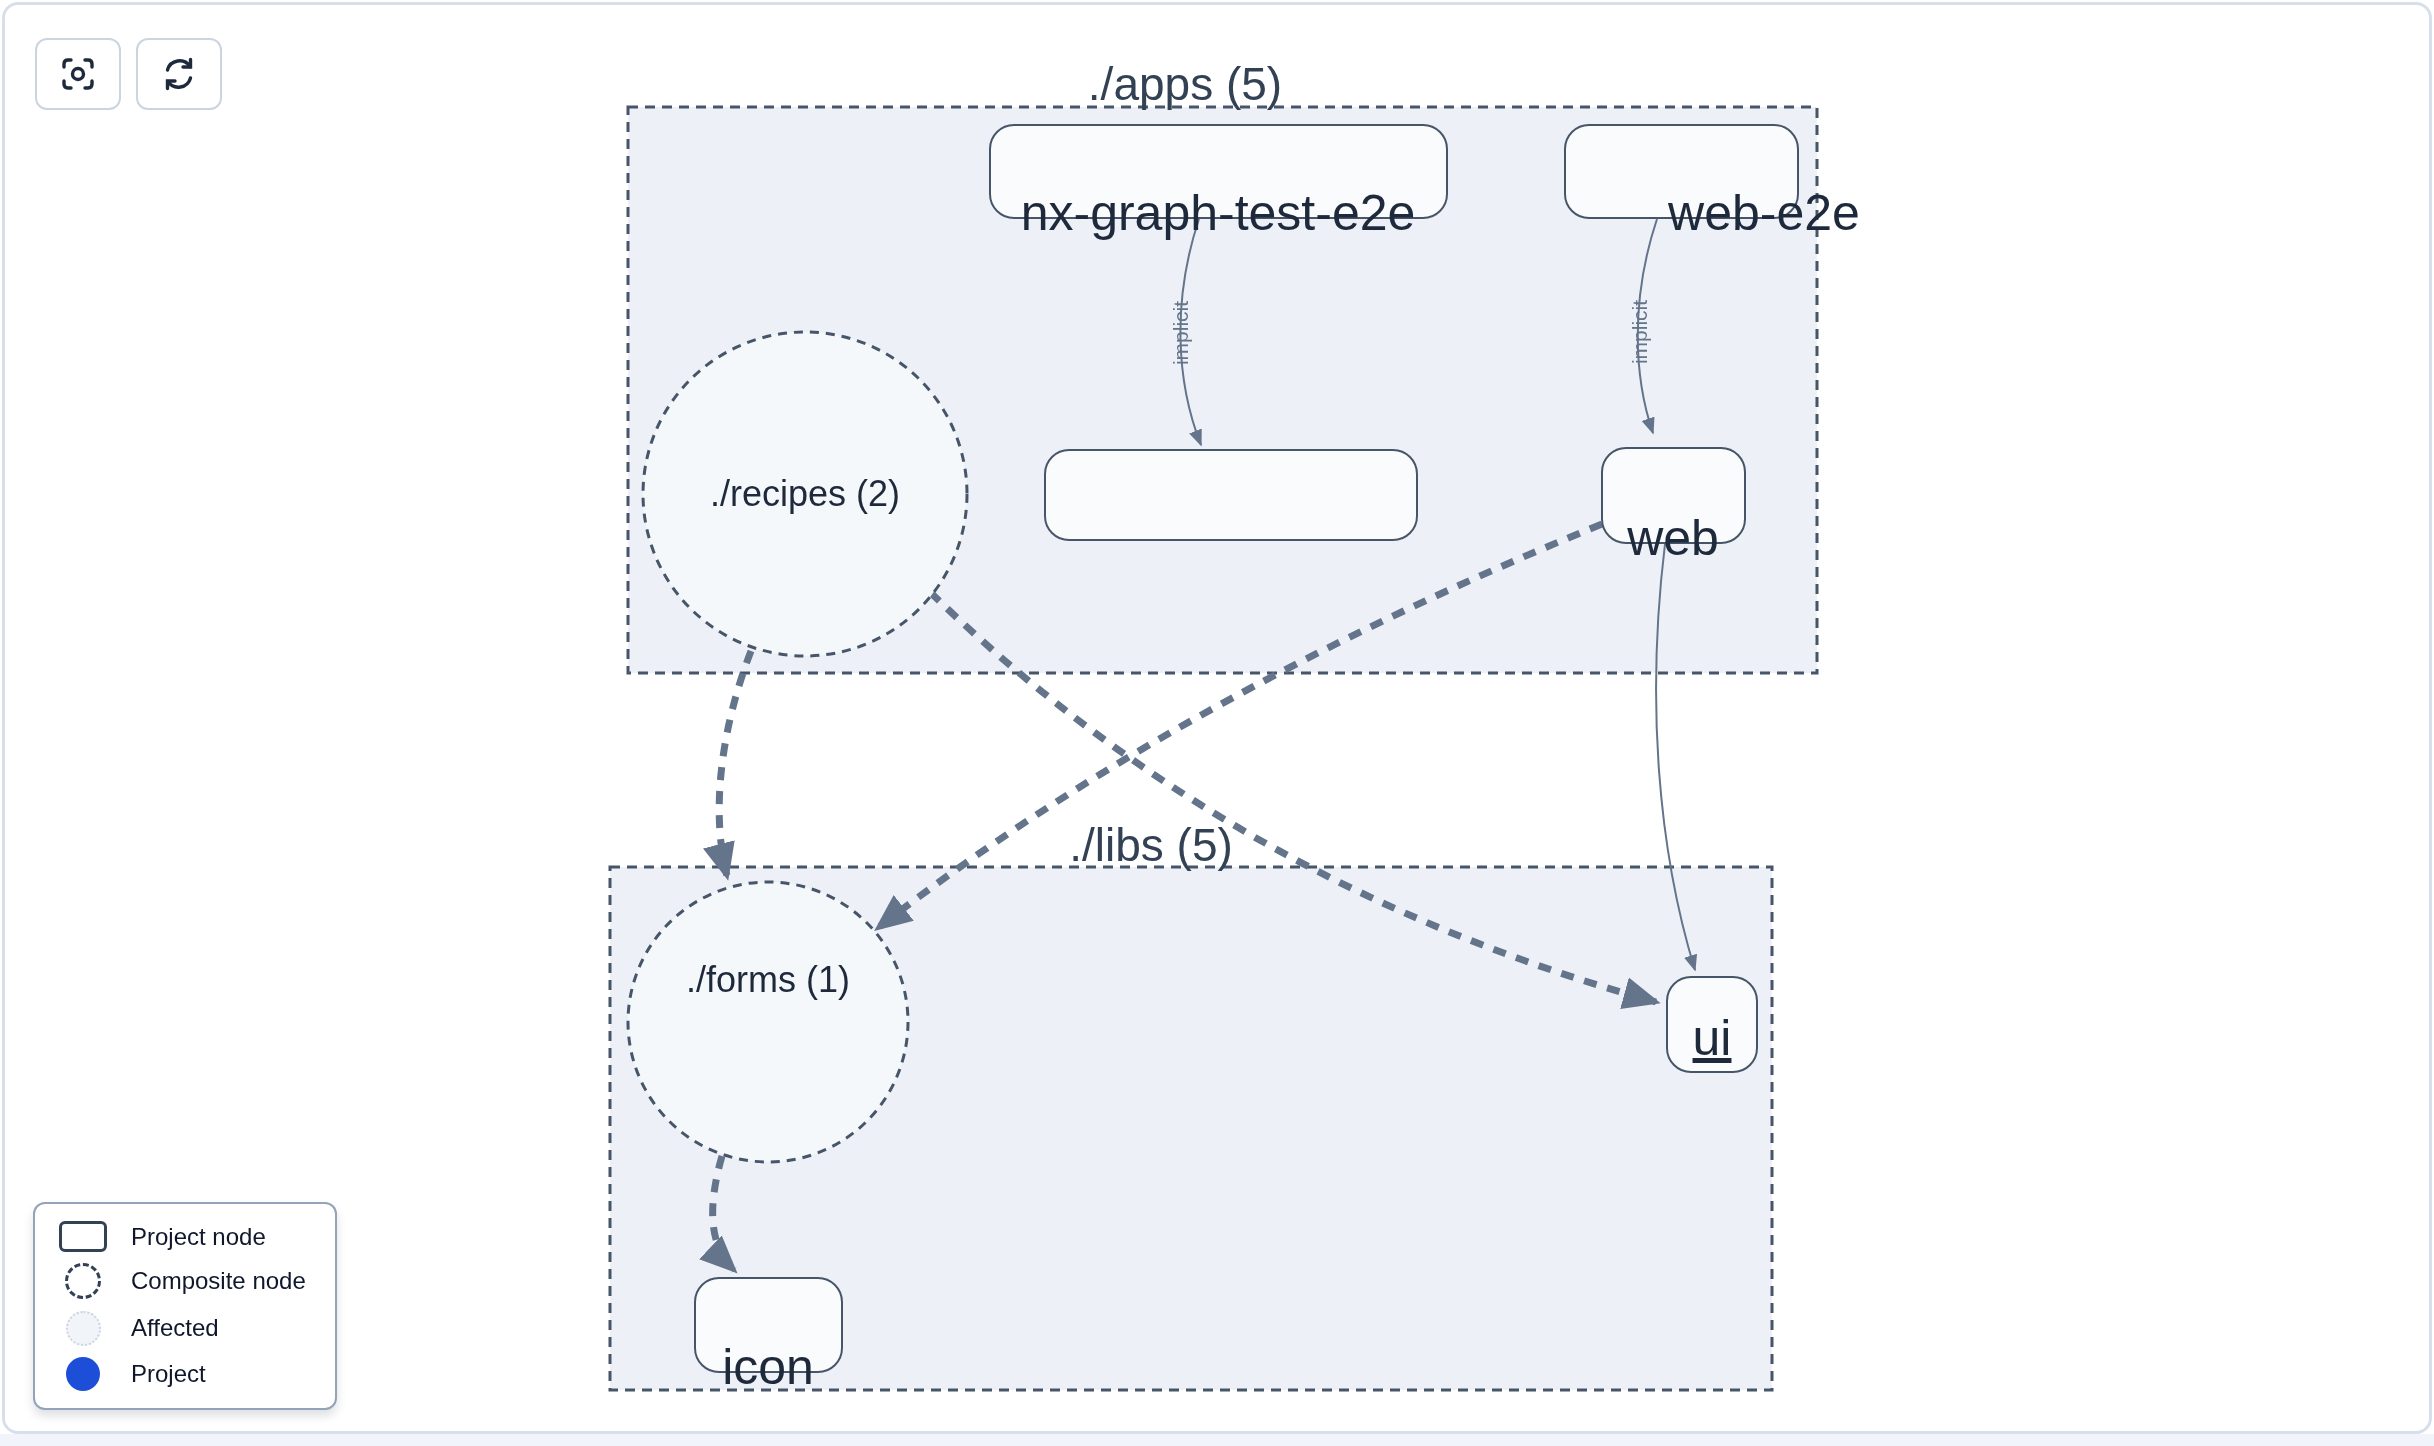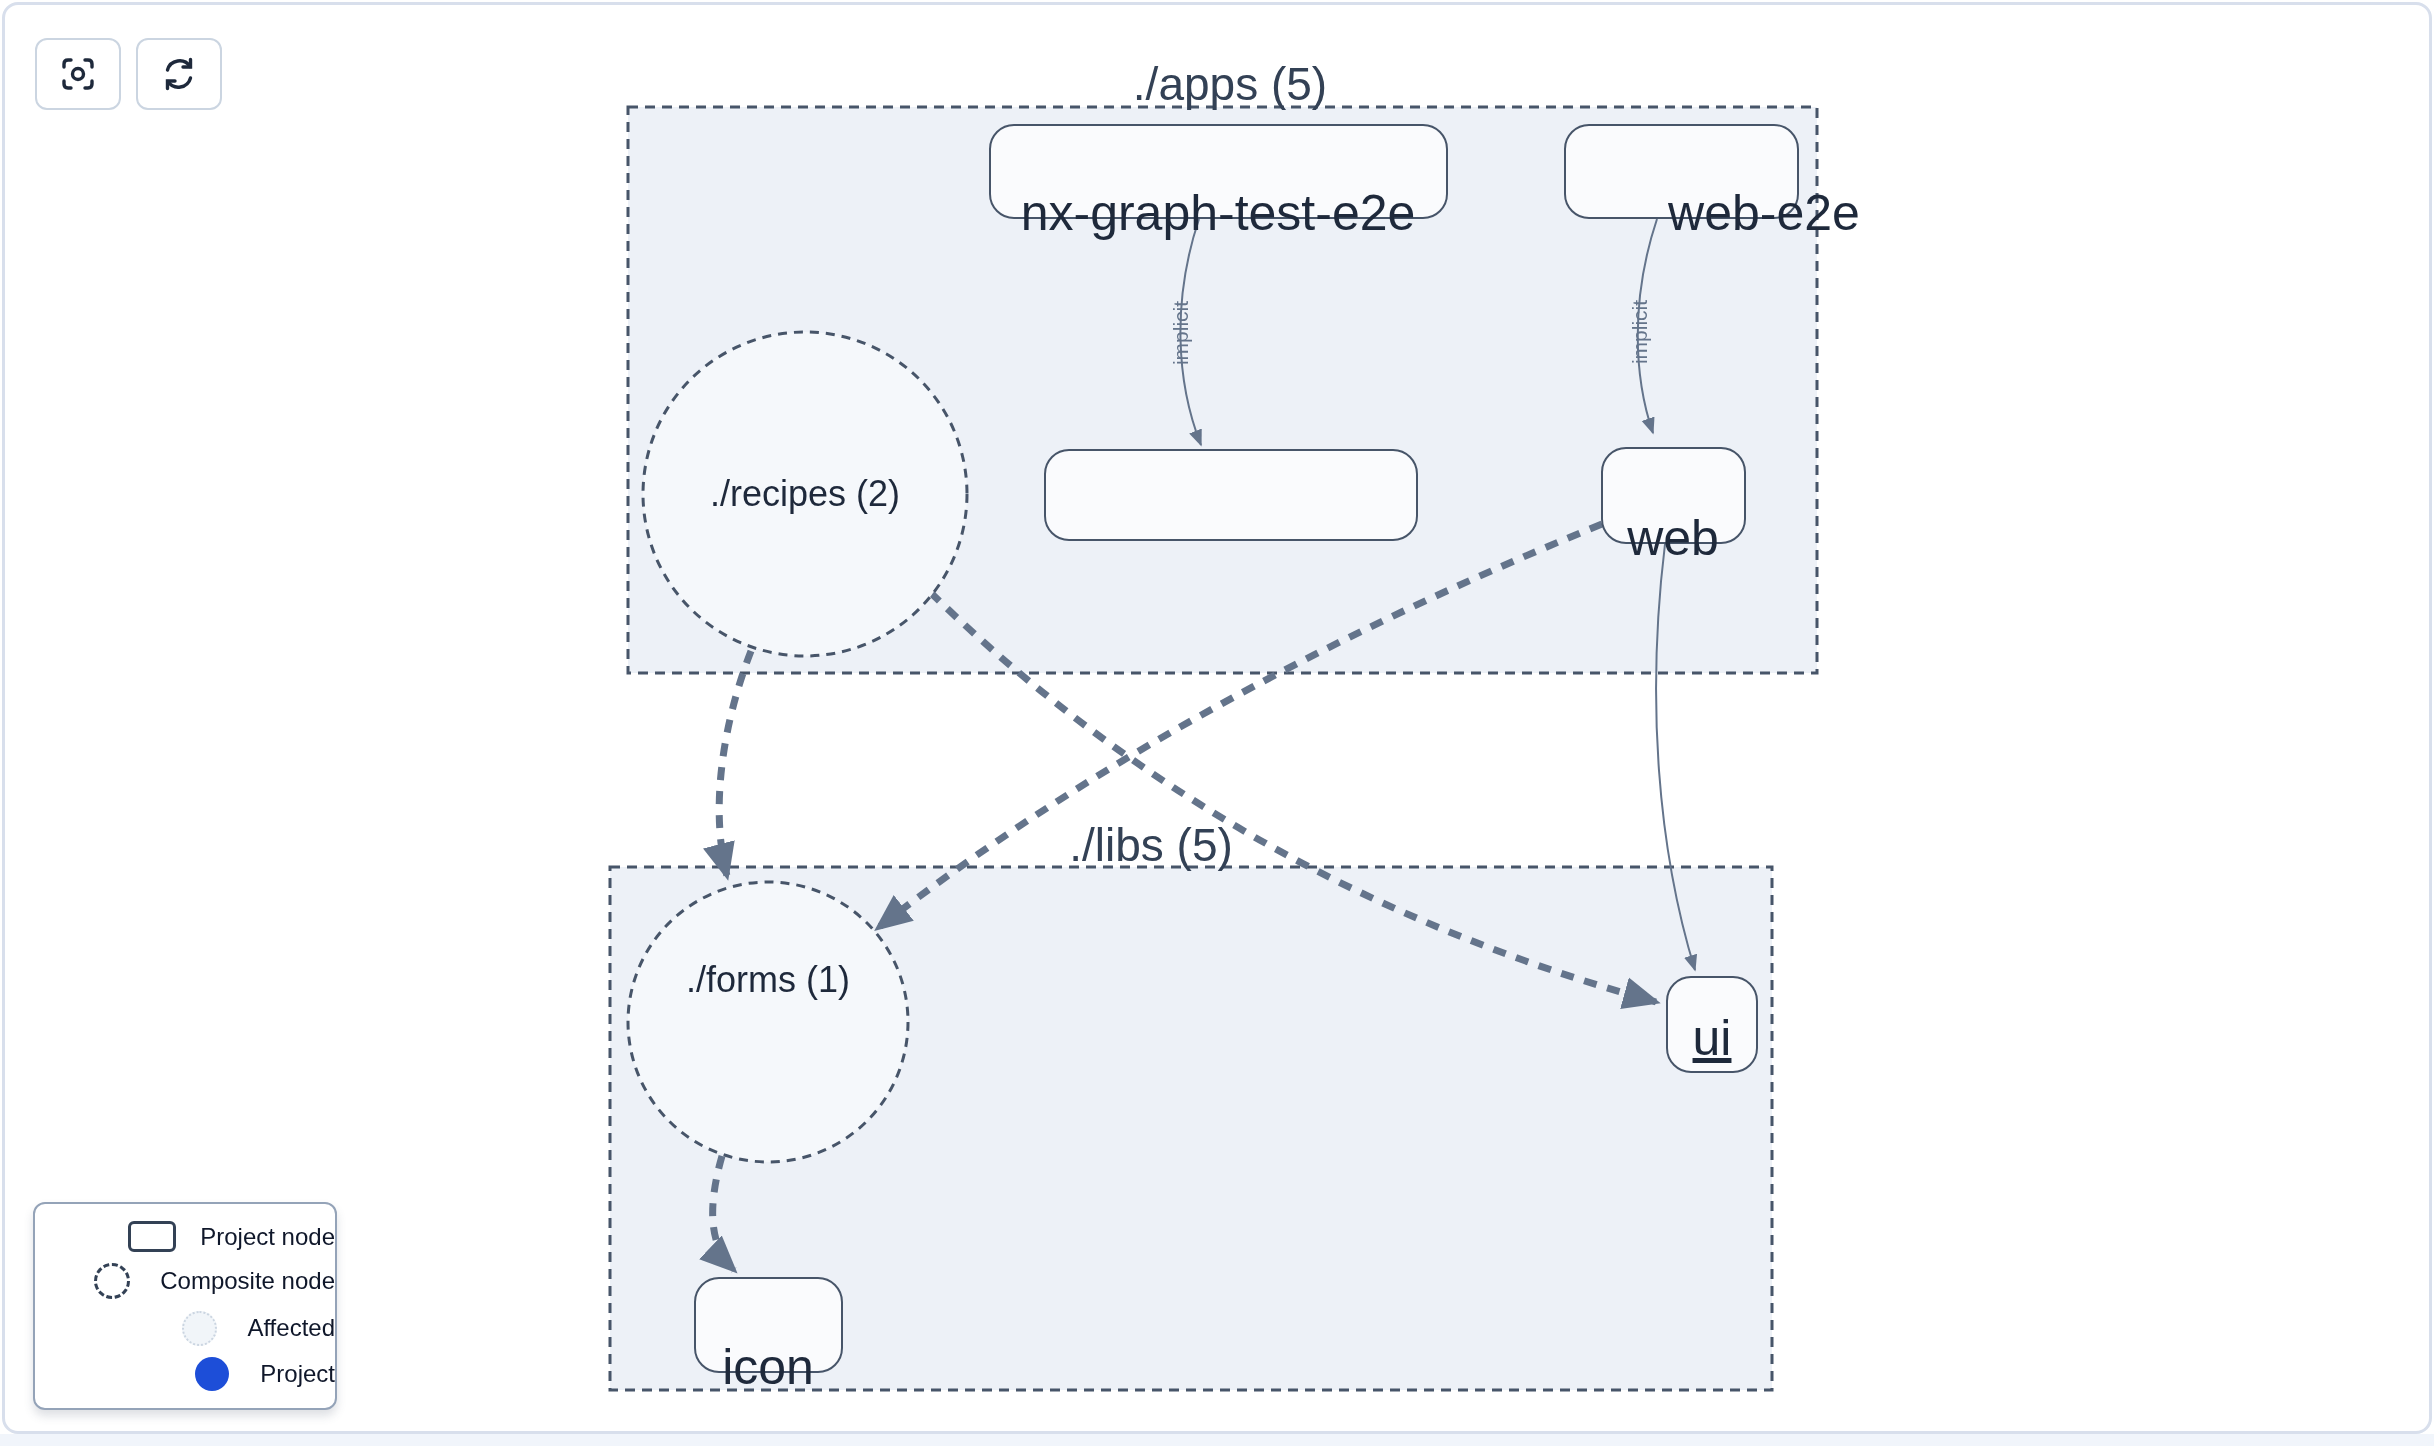--- a/index.html
+++ b/index.html
@@ -31,21 +31,20 @@
     display:flex;align-items:center;justify-content:center;cursor:pointer;
   }
   .tool-btn svg{display:block;}
   
   .legend{
     position:absolute;left:33px;top:1202px;width:304px;height:208px;background:#fff;
     border:2px solid #94a3b8;border-radius:12px;z-index:10;
     box-shadow:0 6px 10px rgba(71,85,105,.18);
     display:flex;flex-direction:column;justify-content:space-evenly;padding:6px 0;
     box-sizing:border-box;
-    align-items:flex-end;
   }
   .legend-row{display:flex;align-items:center;gap:24px;padding-left:24px;}
   .swatch-col{width:48px;display:flex;align-items:center;justify-content:center;}
   .legend-label{font-size:24px;color:#0f172a;}
   .sw-project{width:42px;height:25px;border:3px solid #334155;border-radius:6px;background:#fff;}
   .sw-composite{width:30px;height:30px;border:3px dashed #334155;border-radius:50%;background:#fff;}
   .sw-affected{width:31px;height:31px;border:2px dotted #cbd5e1;border-radius:50%;background:#f1f5f9;}
   .sw-touched{width:34px;height:34px;border-radius:50%;background:#1d4ed8;}
 </style>
 </head>
@@ -79,21 +78,21 @@
     <circle class="composite-circle" cx="768" cy="1022" r="140"></circle>
 
     <rect class="node-rect" x="990" y="125" width="457" height="93" rx="24"></rect>
     <rect class="node-rect" x="1565" y="125" width="233" height="93" rx="24"></rect>
     <rect class="node-rect" x="1045" y="450" width="372" height="90" rx="24"></rect>
     <rect class="node-rect" x="1602" y="448" width="143" height="95" rx="24"></rect>
     <rect class="node-rect" x="1667" y="977" width="90" height="95" rx="24"></rect>
     <rect class="node-rect" x="695" y="1278" width="147" height="94" rx="24"></rect>
   </svg>
 
-  <div class="lbl group-label" style="left:1230px;top:84px;">./apps (5)</div>
+  <div class="lbl group-label" style="left:1185px;top:84px;">./apps (5)</div>
   <div class="lbl group-label" style="left:1151px;top:845px;">./libs (5)</div>
 
   <div class="lbl circle-label" style="left:805px;top:494px;">./recipes (2)</div>
   <div class="lbl circle-label" style="left:768px;top:980px;">./forms (1)</div>
 
   <div class="lbl node-label" style="left:1218px;top:171px;">nx-graph-test-e2e</div>
   <div class="lbl node-label" style="left:1764px;top:171px;">web-e2e</div>
   <div class="lbl node-label" style="left:1673px;top:496px;">web</div>
   <div class="lbl node-label" style="left:1712px;top:996px;text-decoration:underline;">ui</div>
   <div class="lbl node-label" style="left:768px;top:1325px;">icon</div>

